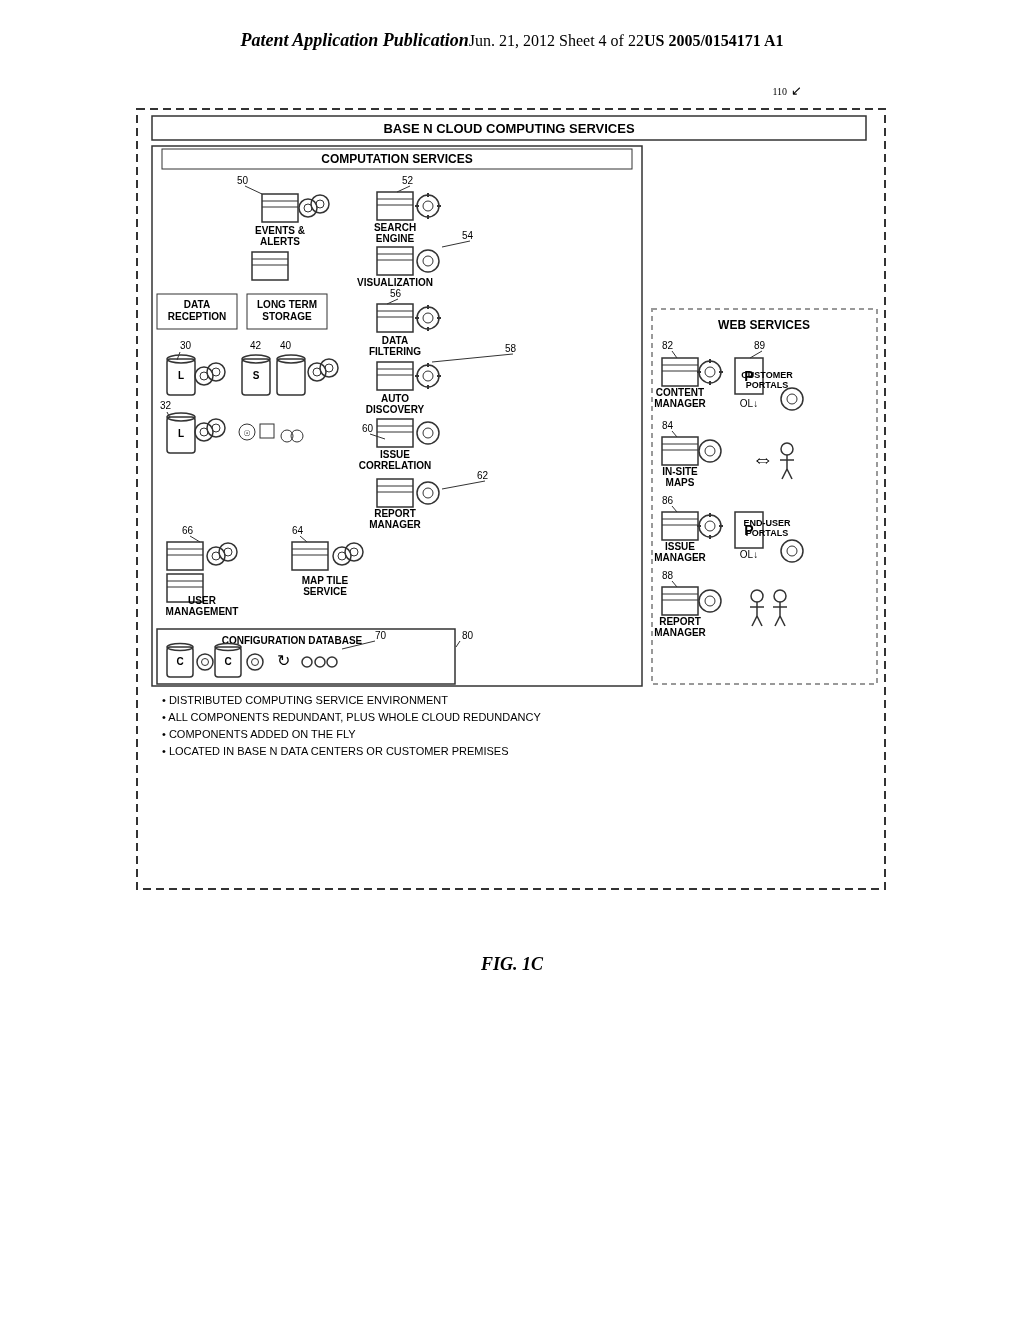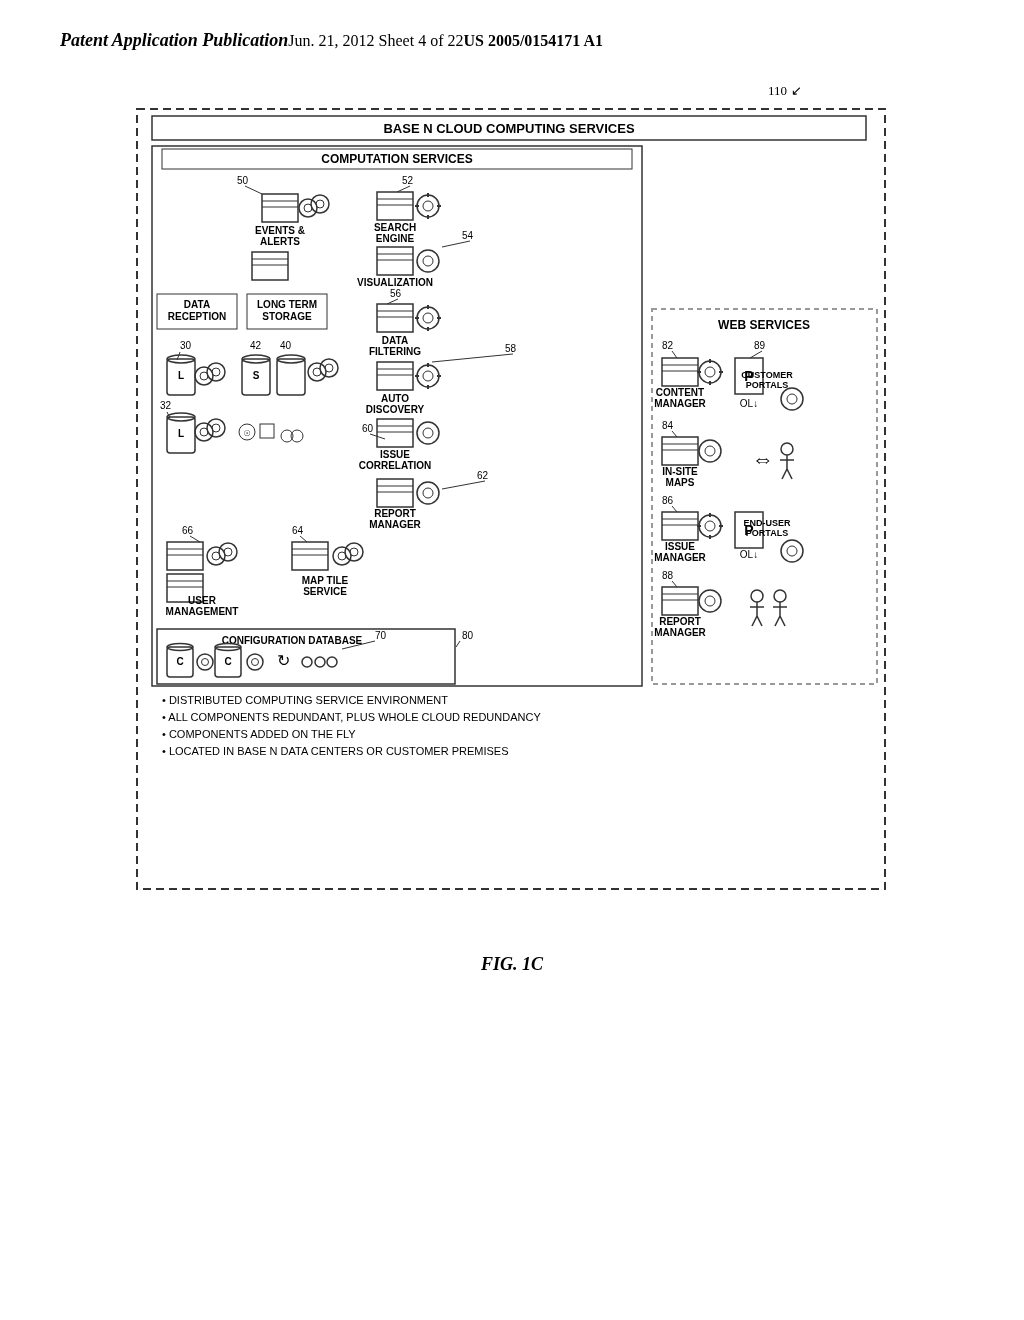--- a/index.html
+++ b/index.html
@@ -7,21 +7,21 @@
       width: 1024px;
       height: 1320px;
       background: #ffffff;
       font-family: 'Times New Roman', Times, serif;
       overflow: hidden;
     }
 
     
     .page-header {
       display: flex;
-      justify-content: flex-start;
+      justify-content: center;
       align-items: baseline;
       padding: 30px 60px 10px 60px;
       border-bottom: none;
     }
     .header-left {
       font-size: 18px;
       font-weight: bold;
       font-style: italic;
     }
     .header-center {
@@ -69,21 +69,21 @@
 <div class="page-header">
   <div class="header-left">Patent Application Publication</div>
   <div class="header-center">Jun. 21, 2012  Sheet 4 of 22</div>
   <div class="header-right">US 2005/0154171 A1</div>
 </div>
 
 <div class="diagram-container">
   <div class="diagram-wrapper">
 
     <div style="position:relative; margin-bottom: 5px; text-align:right; padding-right: 90px;">
-      <span style="font-size:13px;text-align:center;">110</span>
+      <span style="font-size:10px;text-align:center;">110</span>
       <span style="font-size:13px;">↙</span>
     </div>
 
     <svg class="svg-diagram" viewBox="0 0 760 820" xmlns="http://www.w3.org/2000/svg">
 
       <rect x="5" y="5" width="748" height="780" fill="none" stroke="#333" stroke-width="2" stroke-dasharray="8,5"></rect>
 
       <rect x="20" y="12" width="714" height="24" fill="none" stroke="#333" stroke-width="1.5"></rect>
       <text x="377" y="29" text-anchor="middle" font-size="13" font-weight="bold" font-family="Arial, sans-serif">BASE N CLOUD COMPUTING SERVICES</text>
 

